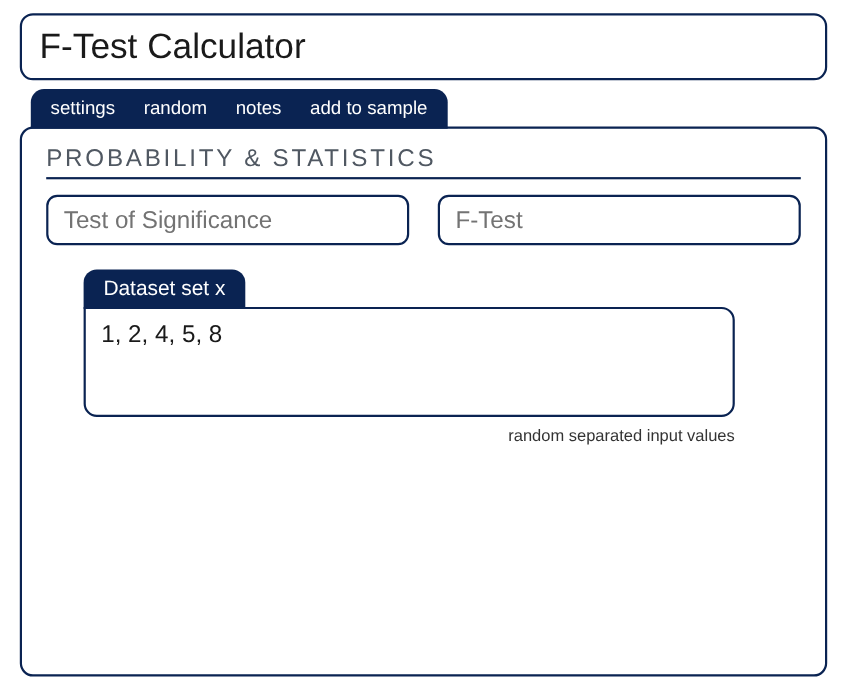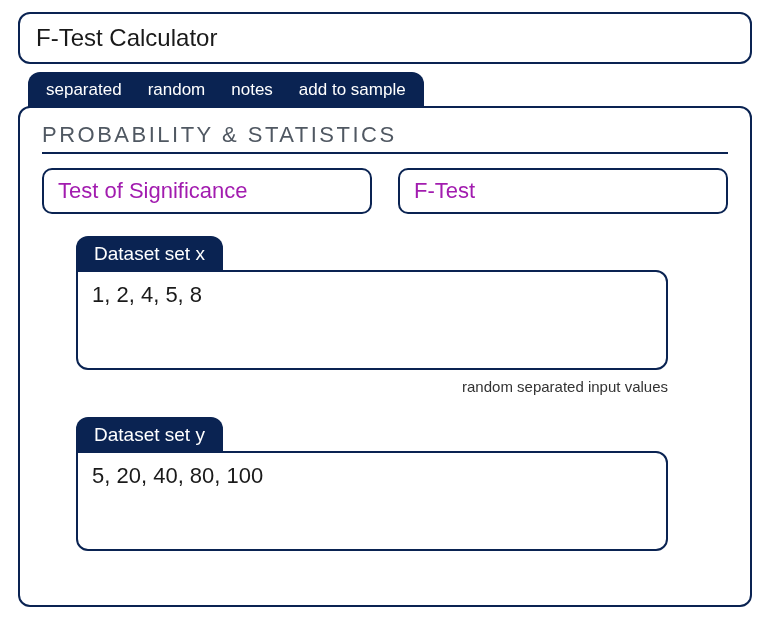--- a/index.html
+++ b/index.html
@@ -8,21 +8,21 @@
       background: #fff;
       width: 770px;
       height: 623px;
       padding: 12px 18px;
       position: relative;
     }
     .title-box {
       border: 2px solid #0a2352;
       border-radius: 12px;
       padding: 10px 16px;
-      font-size: 24px;
+      font-size: 32px;
       color: #1a1a1a;
     }
     .tabstrip {
       display: inline-flex;
       background: #0a2352;
       border-radius: 12px 12px 0 0;
       margin-top: 8px;
       margin-left: 10px;
       padding: 8px 18px;
       gap: 26px;
@@ -53,21 +53,21 @@
       display: flex;
       gap: 26px;
       margin: 14px 6px 0 6px;
     }
     .pill {
       flex: 1;
       border: 2px solid #0a2352;
       border-radius: 10px;
       padding: 8px 14px;
       font-size: 22px;
-      color: #a21caf;
+      color: #737373;
       background: #fff;
       cursor: pointer;
     }
     .dataset-block {
       margin: 22px 0 0 40px;
       width: 592px;
     }
     .dataset-label {
       display: inline-block;
       background: #0a2352;
@@ -107,41 +107,37 @@
     }
   </style>
 </head>
 <body>
 
 
 
 <div class="title-box">F-Test Calculator</div>
 
 <div class="tabstrip">
-  <span class="tab">separated</span>
+  <span class="tab">settings</span>
   <span class="tab">random</span>
   <span class="tab">notes</span>
   <span class="tab">add to sample</span>
 </div>
 
 <div class="main-panel">
   <div class="section-title">PROBABILITY &amp; STATISTICS</div>
 
   <div class="row2">
     <div class="pill">Test of Significance</div>
     <div class="pill">F-Test</div>
   </div>
 
   <div class="dataset-block">
     <div class="dataset-label">Dataset set x</div>
     <textarea class="dataset-input" style="">1, 2, 4, 5, 8</textarea>
     <div class="helper-text">random separated input values</div>
   </div>
 
-  <div class="dataset-block">
-    <div class="dataset-label">Dataset set y</div>
-    <textarea class="dataset-input" style="">5, 20, 40, 80, 100</textarea>
-  </div>
 
 </div>
 
 
 
 
 </body></html>

